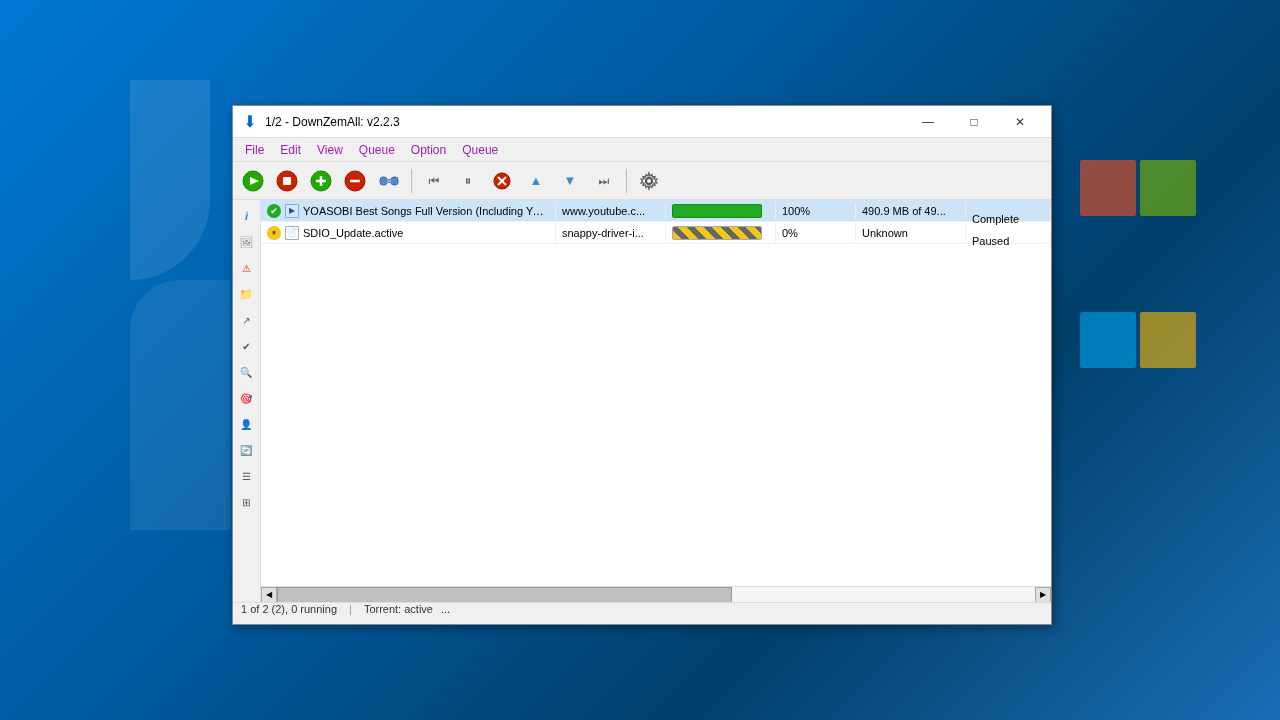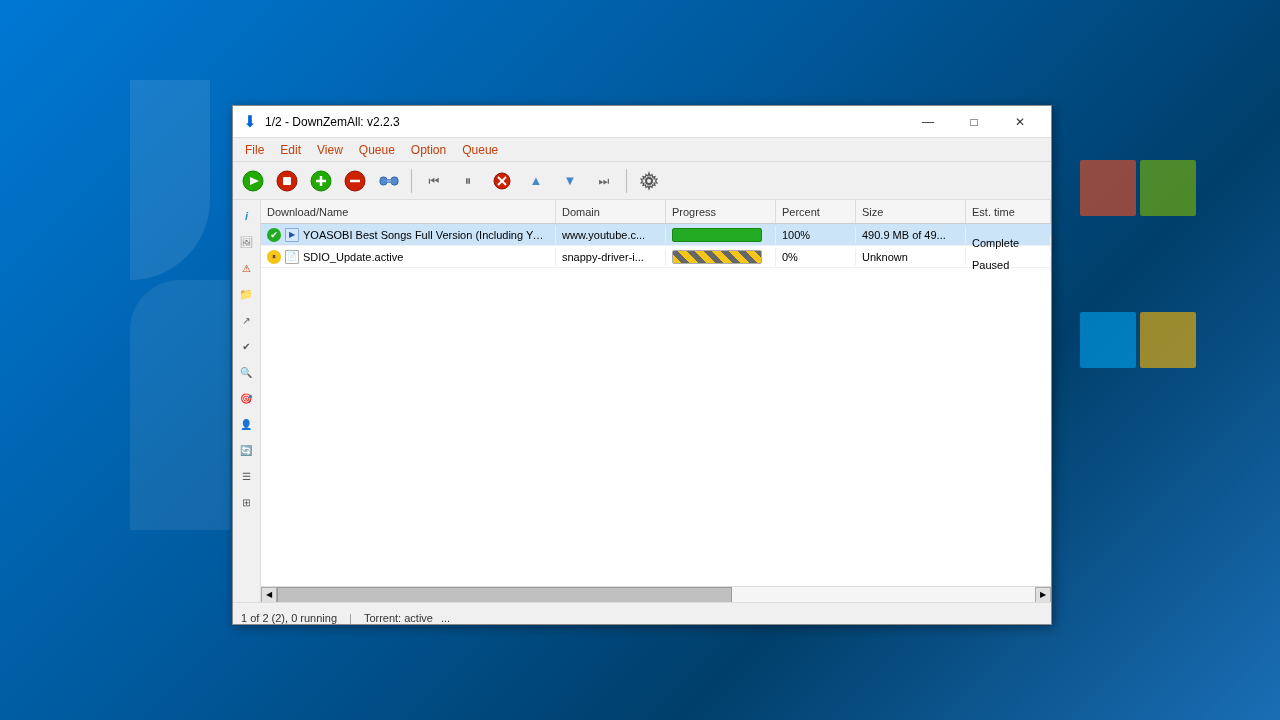--- a/index.html
+++ b/index.html
@@ -75,21 +75,21 @@
       display: flex;
       align-items: center;
       padding: 0 4px;
       border-bottom: 1px solid #ddd;
       flex-shrink: 0;
     }
     .menu-item {
       padding: 2px 8px;
       cursor: pointer;
       font-size: 12px;
-      color: #c2410c;
+      color: #a21caf;
       height: 22px;
       display: flex;
       align-items: center;
     }
 
     
     .toolbar {
       background: #f0f0f0;
       height: 38px;
       display: flex;
@@ -326,21 +326,21 @@
       background: #c0c0c0;
       border: 1px solid #999;
     }
 
     
     .status-bar {
       height: 22px;
       background: #f0f0f0;
       border-top: 1px solid #ddd;
       display: flex;
-      align-items: flex-end;
+      align-items: flex-start;
       padding: 0 8px;
       font-size: 11px;
       color: #333;
       flex-shrink: 0;
       gap: 8px;
     }
     .status-separator {
       color: #999;
       margin: 0 4px;
     }
@@ -531,40 +531,20 @@
       <button class="sidebar-btn" title="List view">
         <span style="color:#555; font-size:10px;">☰</span>
       </button>
       <button class="sidebar-btn" title="Grid view">
         <span style="color:#555; font-size:10px;">⊞</span>
       </button>
     </div>
 
     <div class="list-area">
 
-      <div class="table-header">
-        <div class="col-header col-name">
-          <span>Download/Name</span>
-        </div>
-        <div class="col-header col-domain">
-          <span>Domain</span>
-        </div>
-        <div class="col-header col-progress">
-          <span>Progress</span>
-        </div>
-        <div class="col-header col-percent">
-          <span>Percent</span>
-        </div>
-        <div class="col-header col-size">
-          <span>Size</span>
-        </div>
-        <div class="col-header col-esttime">
-          <span>Est. time</span>
-        </div>
-      </div>
 
       <div class="table-body">
 
         <div class="table-row selected">
           <div class="col-cell col-name">
 
             <div class="status-icon-complete">✔</div>
 
             <div class="file-icon file-icon-video">▶</div>
             <span style="overflow:hidden; text-overflow:ellipsis; white-space:nowrap;">YOASOBI Best Songs Full Version (Including Yasa...</span>

